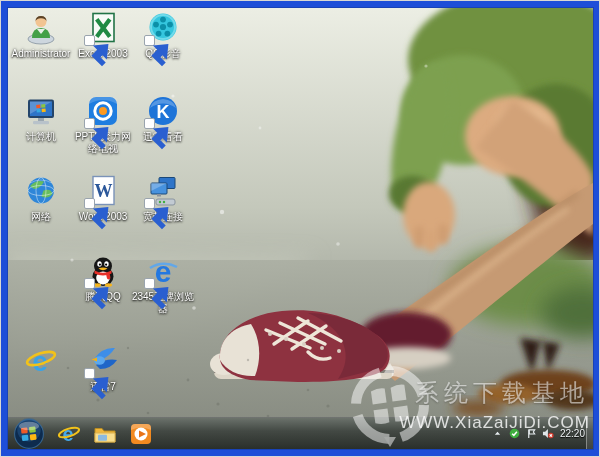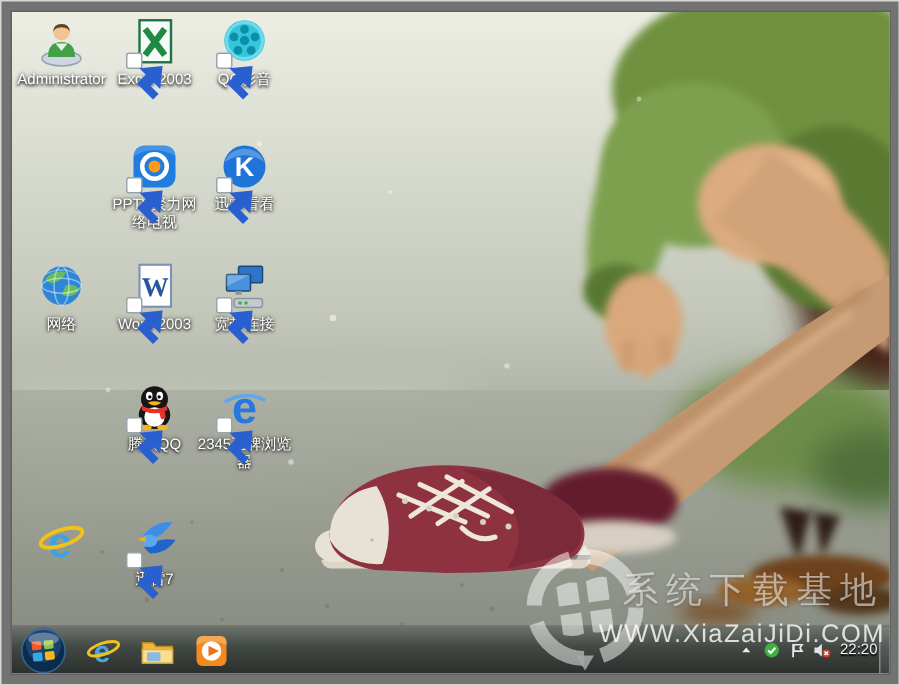--- a/index.html
+++ b/index.html
@@ -1,16 +1,16 @@
 <!DOCTYPE html>
 <html><head>
 <meta charset="utf-8">
 <style>
   html,body{margin:0;padding:0;background:#ffffff;font-family:"Liberation Sans",sans-serif;}
-  #frame{position:relative;width:600px;height:457px;background:#737373;border:1px solid #d8d8d4;box-sizing:border-box;overflow:hidden;}
+  #frame{position:relative;width:600px;height:457px;background:#1d4ed8;border:1px solid #d8d8d4;box-sizing:border-box;overflow:hidden;}
   #desktop{position:absolute;left:7px;top:7px;width:585px;height:441px;overflow:hidden;background:#b9bdb2;box-shadow:0 0 0 1px rgba(0,0,0,.15);}
   #wallpaper{position:absolute;left:0;top:0;width:585px;height:441px;}
 
   
   .dicon{position:absolute;width:62px;display:flex;flex-direction:column;align-items:center;cursor:default;}
   .dicon .art{position:relative;width:34px;height:34px;}
   .dicon .art svg{display:block;width:34px;height:34px;}
   .badge{position:absolute;left:-2px;bottom:-1px;width:11px;height:11px;background:#fff;border:1px solid #9aa4ae;border-radius:2px;box-sizing:border-box;}
   .badge svg{display:block;width:9px;height:9px;}
   .dlabel{margin-top:3px;width:66px;font-size:10px;line-height:12px;text-align:center;color:#ffffff;text-shadow:0 1px 2px rgba(0,0,0,.9),0 0 3px rgba(0,0,0,.7);word-break:break-word;}
@@ -197,20 +197,38 @@
       </svg>
       <span class="badge">
             <svg viewBox="0 0 9 9">
               <path d="M2 7 L2 3 L4.2 3 L4.2 1.4 L7.4 4 L4.2 6.6 L4.2 5 L3.4 5 L3.4 7 Z" fill="#2a5fd0" transform="rotate(-45 4.5 4.5)"></path>
             </svg>
           </span>
     </div>
     <div class="dlabel">QQ影音</div>
   </div>
 
+  <div class="dicon" style="left:2px;top:86px">
+    <div class="art">
+      <svg viewBox="0 0 34 34">
+        <rect x="4" y="5.5" width="26" height="18.5" rx="2" fill="#24456b"></rect>
+        <rect x="6" y="7.5" width="22" height="14.5" fill="#2e74c8"></rect>
+        <path d="M6 7.5 L28 7.5 L6 20 Z" fill="#ffffff" opacity=".22"></path>
+        <g transform="rotate(-5 17 14.5)">
+          <rect x="12.5" y="10.5" width="4" height="3.4" fill="#ef5a28"></rect>
+              <rect x="17.5" y="10.5" width="4" height="3.4" fill="#8dc63f"></rect>
+          <rect x="12.5" y="14.8" width="4" height="3.4" fill="#36a9e1"></rect>
+              <rect x="17.5" y="14.8" width="4" height="3.4" fill="#fdb813"></rect>
+        </g>
+        <rect x="14" y="24" width="6" height="3" fill="#9aa6b0"></rect>
+        <rect x="9" y="27" width="16" height="3.2" rx="1.2" fill="#b8c2ca"></rect>
+      </svg>
+    </div>
+    <div class="dlabel">计算机</div>
+  </div>
 
   <div class="dicon" style="left:64px;top:86px">
     <div class="art">
       <svg viewBox="0 0 34 34">
         <rect x="3" y="3" width="28" height="28" rx="7" fill="#1f7de0"></rect>
         <path d="M3 10 Q17 2 31 10 L31 8 Q31 3 26 3 L8 3 Q3 3 3 8 Z" fill="#ffffff" opacity=".18"></path>
         <circle cx="17" cy="17" r="8.2" fill="none" stroke="#ffffff" stroke-width="3"></circle>
         <circle cx="17" cy="17" r="4" fill="#ff9a1f"></circle>
       </svg>
       <span class="badge">

